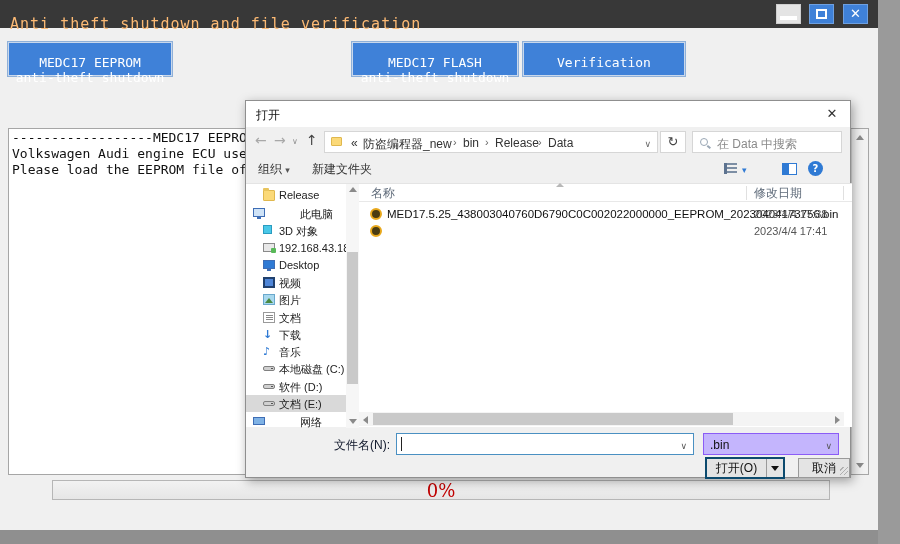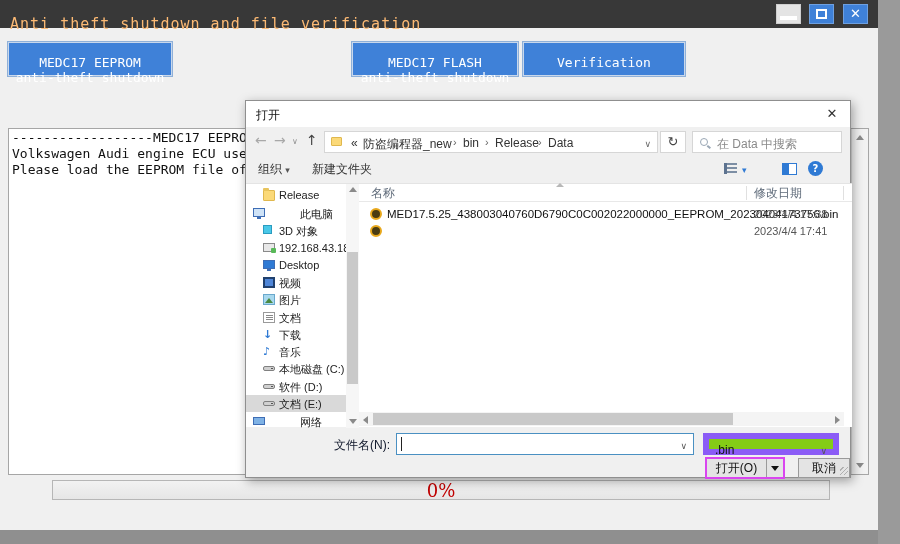--- a/index.html
+++ b/index.html
@@ -121,24 +121,24 @@
   #h-thumb { position:absolute; left:14px; top:1px; width:360px; height:12px; background:#c9c9c9; }
   .harrow { position:absolute; top:4px; width:0; height:0; }
   .harrow.left  { left:4px;  border-top:4px solid transparent; border-bottom:4px solid transparent; border-right:5px solid #8a8a8a; }
   .harrow.right { right:4px; border-top:4px solid transparent; border-bottom:4px solid transparent; border-left:5px solid #8a8a8a; }
 
   
   #fn-label { left:88px; top:336px; color:#0f172a; }
   #fn-input { left:150px; top:332px; width:298px; height:22px; background:#fff; border:1px solid #4a90c2; }
   #fn-caret-line { position:absolute; left:4px; top:3px; width:1px; height:14px; background:#222; }
   #fn-chev { position:absolute; right:6px; top:7px; font-size:9px; color:#555; }
-  #ft-combo { left:457px; top:332px; width:136px; height:22px; background:#84cc16; border:6px solid #8b5cf6; }
+  #ft-combo { left:457px; top:332px; width:136px; height:22px; background:#c4b5fd; border:1px solid #8b5cf6; }
   #ft-value { position:absolute; left:6px; top:4px; color:#111; }
   #ft-chev { position:absolute; right:6px; top:7px; font-size:9px; color:#555; }
-  #open-btn { left:459px; top:356px; width:80px; height:22px; border:2px solid #d946ef; background:#e4e4e4; display:flex; }
+  #open-btn { left:459px; top:356px; width:80px; height:22px; border:2px solid #0c4a6e; background:#e4e4e4; display:flex; }
   #open-label { flex:1; text-align:center; line-height:18px; color:#111; }
   #open-split { width:17px; border-left:1px solid #9a9a9a; position:relative; }
   #open-split::after { content:""; position:absolute; left:4px; top:7px; width:0; height:0; border-left:4px solid transparent; border-right:4px solid transparent; border-top:5px solid #111; }
   #cancel-btn { left:552px; top:357px; width:52px; height:20px; background:#e4e4e4; border:1px solid #9a9a9a; text-align:center; line-height:18px; color:#111; }
   #grip { right:2px; bottom:2px; width:8px; height:8px;
           background:repeating-linear-gradient(135deg, transparent 0 2px, #b0b0b0 2px 3px); }
 </style>
 </head>
 <body>
 

